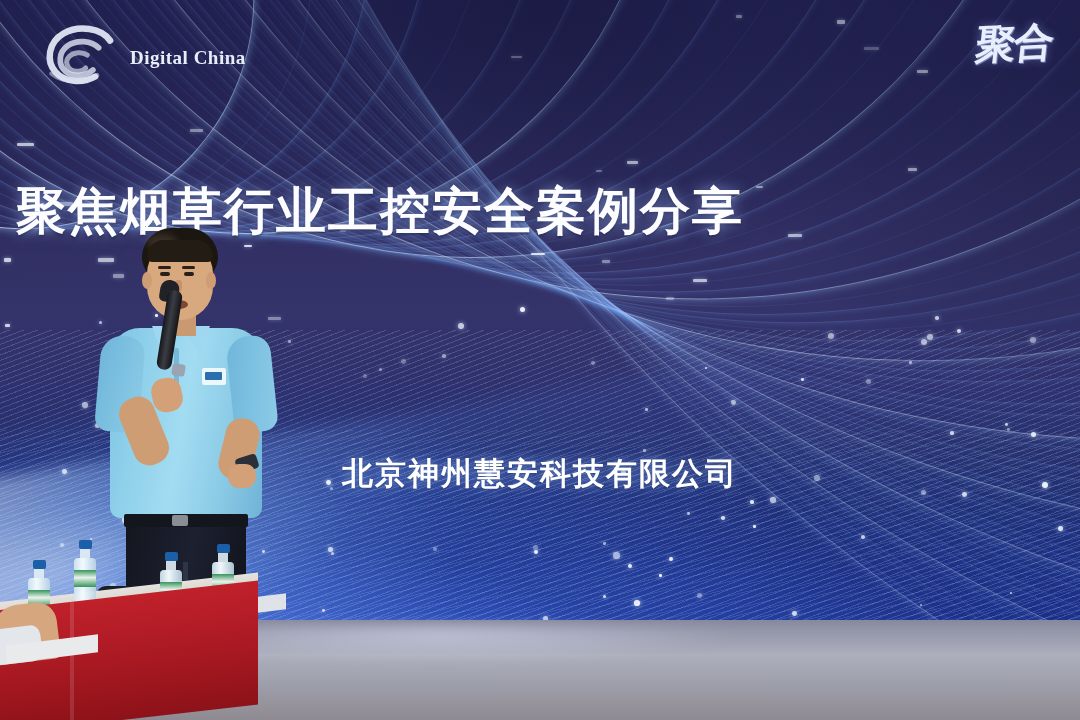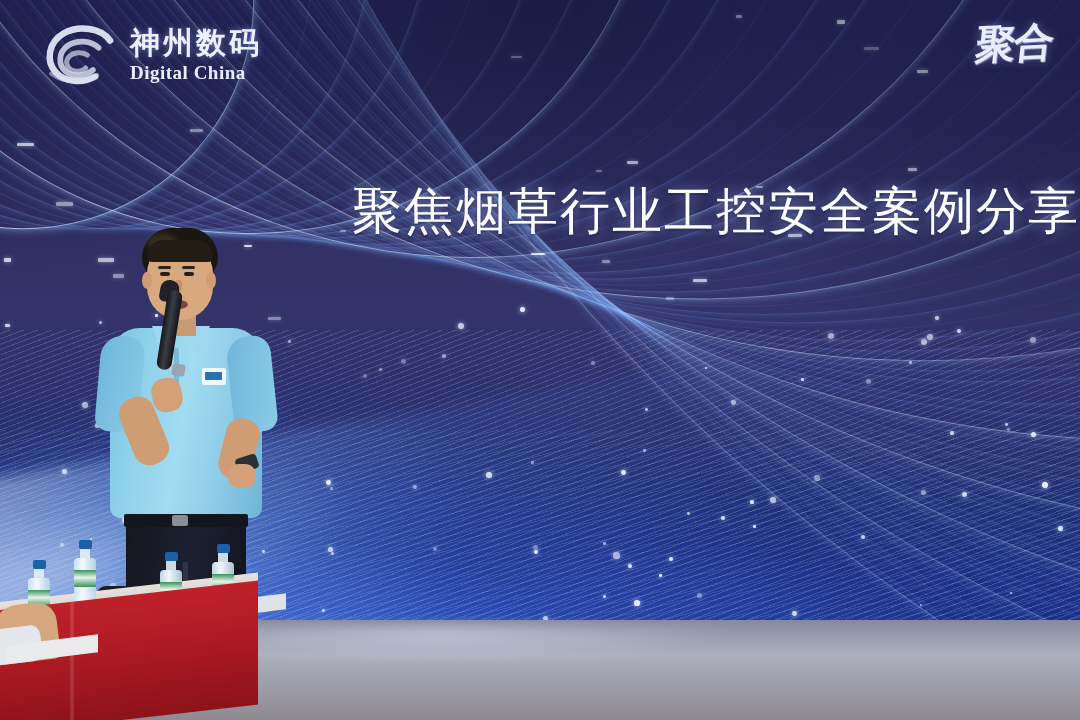--- a/index.html
+++ b/index.html
@@ -80,22 +80,22 @@
   .logo-right{position:absolute;right:28px;top:16px;text-align:right;}
   .calli{font-size:40px;font-weight:700;color:#e9eefc;letter-spacing:-2px;
          font-family:"DejaVu Serif","Liberation Serif",serif;
          transform:skewX(-9deg) rotate(-3deg);display:inline-block;
          text-shadow:1px 1px 0 rgba(180,200,255,.5), 0 0 10px rgba(150,185,255,.45);}
   .slogan{font-size:29px;font-weight:700;color:#eef2fd;letter-spacing:4px;margin-top:2px;
           text-shadow:0 0 8px rgba(150,185,255,.55);}
 
   
   .title{
-    position:absolute;left:0;right:0;top:178px;text-align:right;
-    font-size:50px;font-weight:400;color:#fdfdff;letter-spacing:2px;
+    position:absolute;left:16px;right:0;top:178px;text-align:left;
+    font-size:50px;font-weight:700;color:#fdfdff;letter-spacing:2px;
     text-shadow:0 0 14px rgba(160,195,255,.55), 0 2px 3px rgba(10,14,50,.6);
   }
   .date{
     position:absolute;left:0;right:0;top:348px;text-align:center;
     font-size:29px;font-weight:700;color:#f6f8ff;letter-spacing:1px;
     text-shadow:0 0 10px rgba(150,190,255,.5);
   }
   .company{
     position:absolute;left:0;right:0;top:453px;text-align:center;
     font-size:31px;font-weight:700;color:#ffffff;letter-spacing:2px;
@@ -391,30 +391,30 @@
   <div class="logo-left">
     <svg class="swirl" viewBox="0 0 100 92">
       <g fill="none" stroke="#e8edfb" stroke-linecap="round">
         <path d="M92 26C80 8 48 4 27 16 6 28 2 54 16 70c12 14 38 16 55 6" stroke-width="9" opacity=".95"></path>
         <path d="M76 36C66 26 46 24 33 33c-13 9-14 27-3 36 10 8 27 7 38-2" stroke-width="8" opacity=".8"></path>
         <path d="M60 46c-7-5-19-4-25 2-6 6-4 15 3 19 6 3 15 2 20-3" stroke-width="7" opacity=".65"></path>
         <path d="M10 72c18 14 46 14 64 2" stroke-width="6" opacity=".5"></path>
       </g>
     </svg>
     <div class="brand-txt">
-      <div class="brand-cn">神州数码</div>
       <div class="brand-en">Digital China</div>
     </div>
   </div>
 
   <div class="logo-right">
     <div class="calli">聚合</div>
   </div>
 
   <div class="title">聚焦烟草行业工控安全案例分享</div>
+  <div class="company">北京神州慧安科技有限公司</div>
 
   <div class="floor"></div>
   <div class="floor-shadow"></div>
   <div class="floor-glow"></div>
 
   <div class="person">
     <div class="p-pants"></div>
     <div class="p-shirt"></div>
     <div class="p-sleeve l"></div>
     <div class="p-sleeve r"></div>

